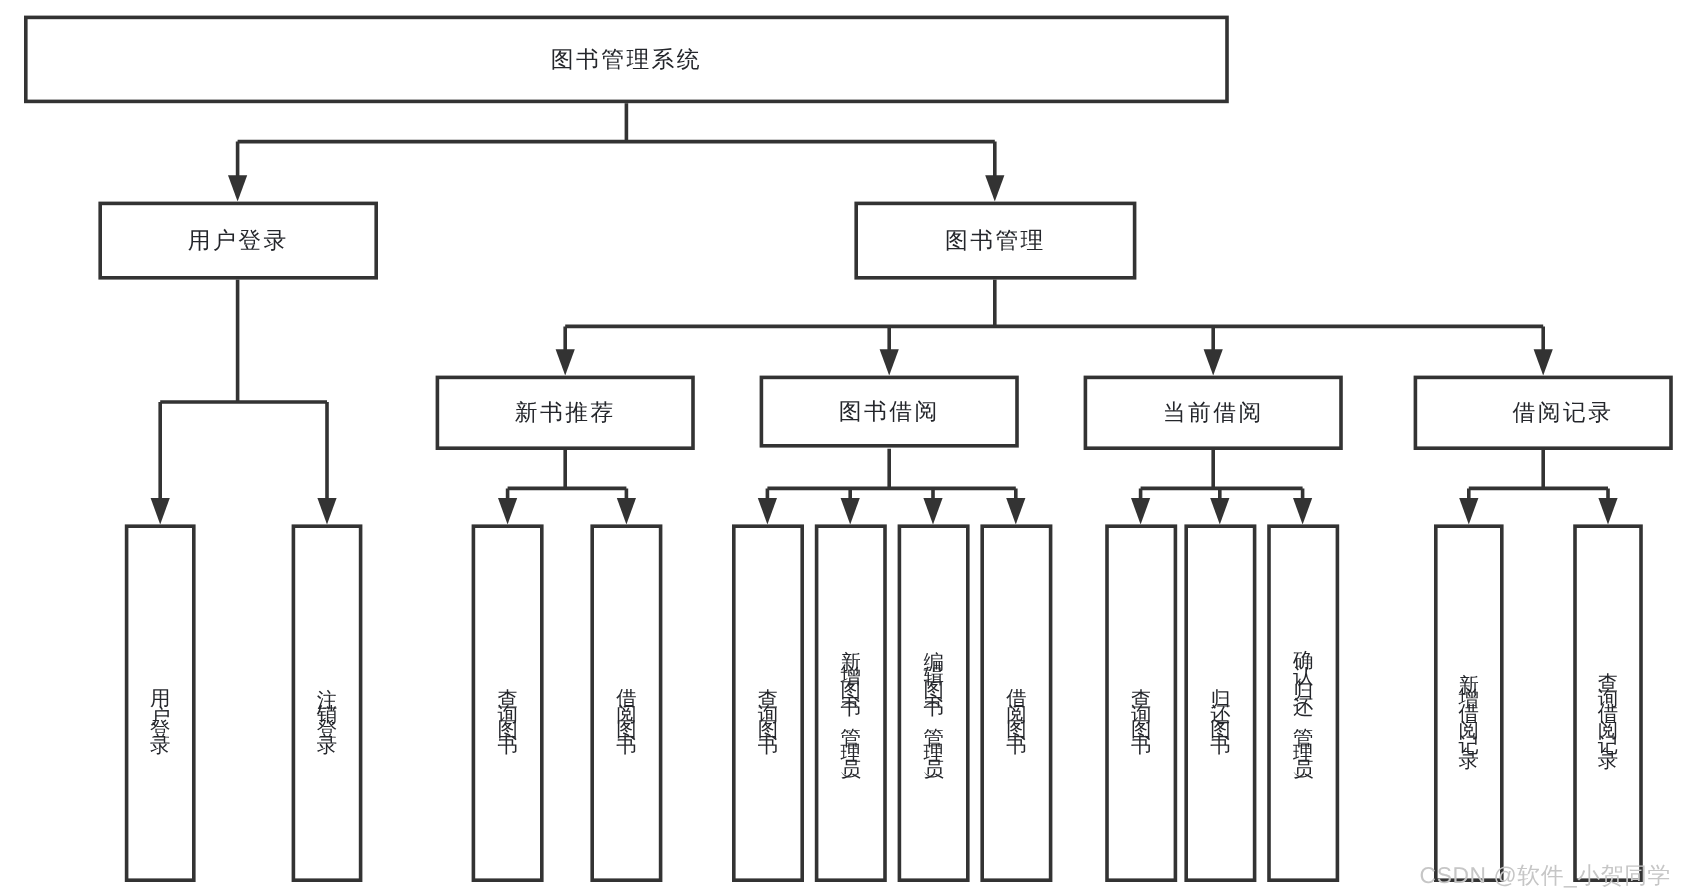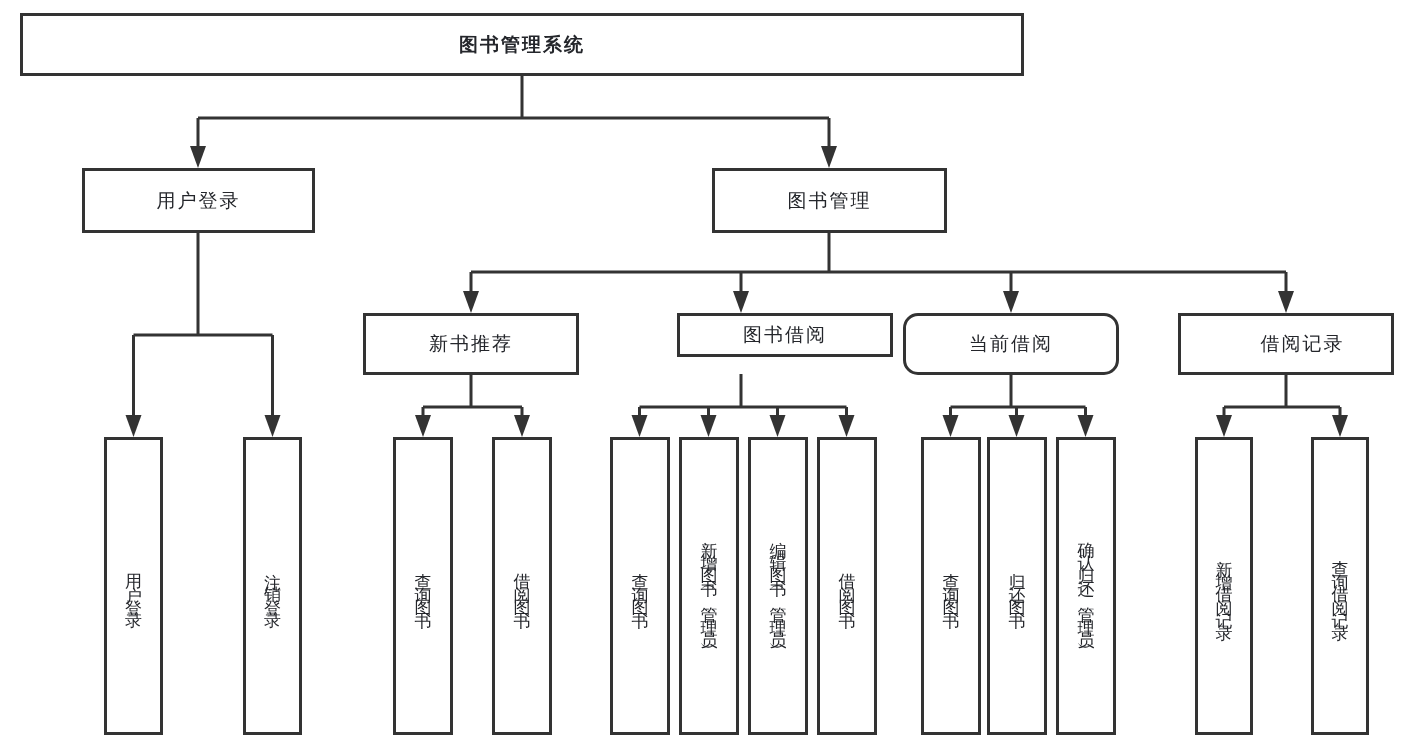--- a/index.html
+++ b/index.html
@@ -99,38 +99,38 @@
       <path d="M769.5 415 L785.5 415 L777.5 437 Z"></path>
       <path d="M838.5 415 L854.5 415 L846.5 437 Z"></path>
       <path d="M942.5 415 L958.5 415 L950.5 437 Z"></path>
       <path d="M1008.5 415 L1024.5 415 L1016.5 437 Z"></path>
       <path d="M1077.5 415 L1093.5 415 L1085.5 437 Z"></path>
       <path d="M1216 415 L1232 415 L1224 437 Z"></path>
       <path d="M1332 415 L1348 415 L1340 437 Z"></path>
     </g>
   </svg>
 
-  <div class="hbox" style="left:20px; top:13px; width:1004px; height:63px;font-weight:bold;">
+  <div class="hbox" style="left:20px; top:13px; width:1004px; height:73px;">
     <span>图书管理系统</span>
   </div>
 
   <div class="hbox" style="left:82px; top:168px; width:233px; height:65px;">
     <span>用户登录</span>
   </div>
   <div class="hbox" style="left:363px; top:313px; width:216px; height:62px;">
     <span>新书推荐</span>
   </div>
 
   <div class="hbox" style="left:712px; top:168px; width:235px; height:65px;">
     <span>图书管理</span>
   </div>
-  <div class="hbox" style="left:633px; top:313px; width:216px; height:44px;margin-left:44px;">
+  <div class="hbox" style="left:633px; top:313px; width:216px; height:60px;">
     <span>图书借阅</span>
   </div>
-  <div class="hbox" style="left:903px; top:313px; width:216px; height:62px;border-radius:15px;">
+  <div class="hbox" style="left:903px; top:313px; width:216px; height:62px;">
     <span>当前借阅</span>
   </div>
   <div class="hbox" style="left:1178px; top:313px; width:216px; height:62px;padding-left:33px;">
     <span>借阅记录</span>
   </div>
 
   <div class="vbox" style="left:104px;">
     <span class="vtext">用户登录</span>
   </div>
   <div class="vbox" style="left:243px;">
@@ -167,14 +167,15 @@
     <span class="vtext">确认归还（管理员）</span>
   </div>
 
   <div class="vbox w58" style="left:1195px;">
     <span class="vtext">新增借阅记录</span>
   </div>
   <div class="vbox w58" style="left:1311px;">
     <span class="vtext">查询借阅记录</span>
   </div>
 
+  <div class="watermark">CSDN @软件_小贺同学</div>
 
 </div>
 
 </body></html>

